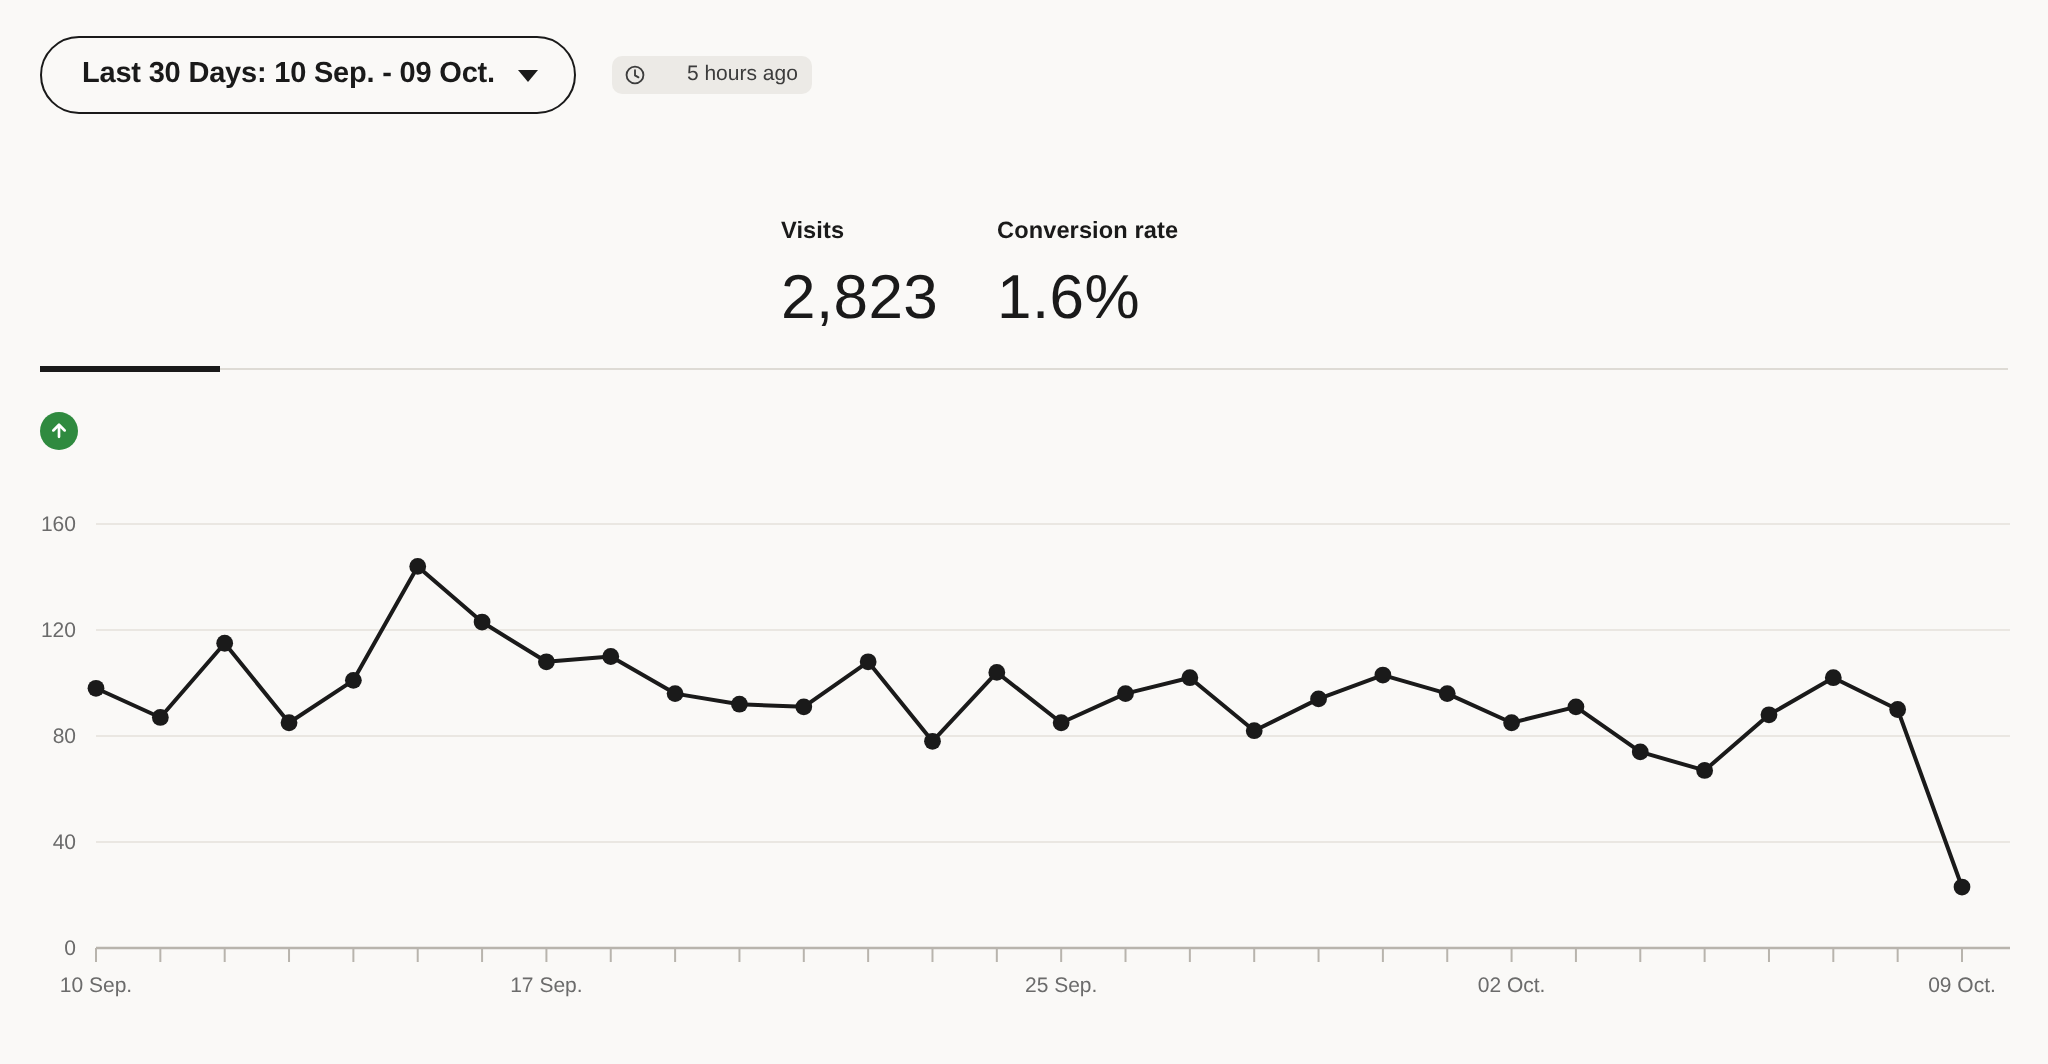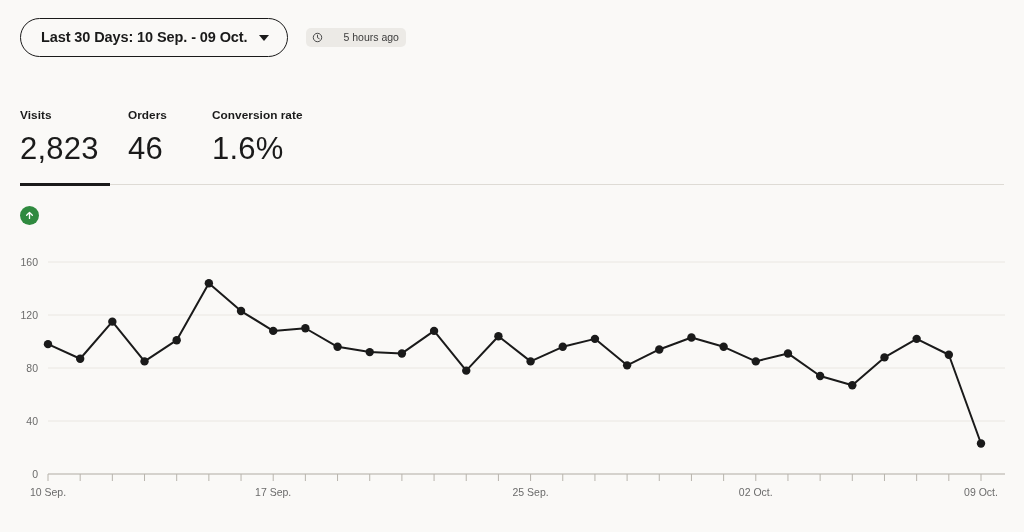--- a/index.html
+++ b/index.html
@@ -66,20 +66,21 @@
   }
   .clock-icon svg { display: block; }
 
   
   .metrics {
     position: absolute;
     top: 108px;
     left: 20px;
     right: 20px;
     display: flex;
+    justify-content: center;
   }
   .metric {
     position: relative;
     cursor: pointer;
   }
   .metric-label {
     font-size: 11.8px;
     font-weight: 700;
     color: #1a1a1a;
     letter-spacing: 0.05px;
@@ -178,24 +179,20 @@
       </svg>
     </span>
     <span class="updated-text">5 hours ago</span>
   </div>
 </div>
 
 <div class="metrics">
   <div class="metric m-visits">
     <div class="metric-label">Visits</div>
     <div class="metric-value">2,823</div>
-  </div>
-  <div class="metric m-orders">
-    <div class="metric-label">Orders</div>
-    <div class="metric-value">46</div>
   </div>
   <div class="metric m-conv">
     <div class="metric-label">Conversion rate</div>
     <div class="metric-value">1.6%</div>
   </div>
 </div>
 <div class="metric-rule"></div>
 <div class="metric-rule-active"></div>
 
 <div class="insight">

